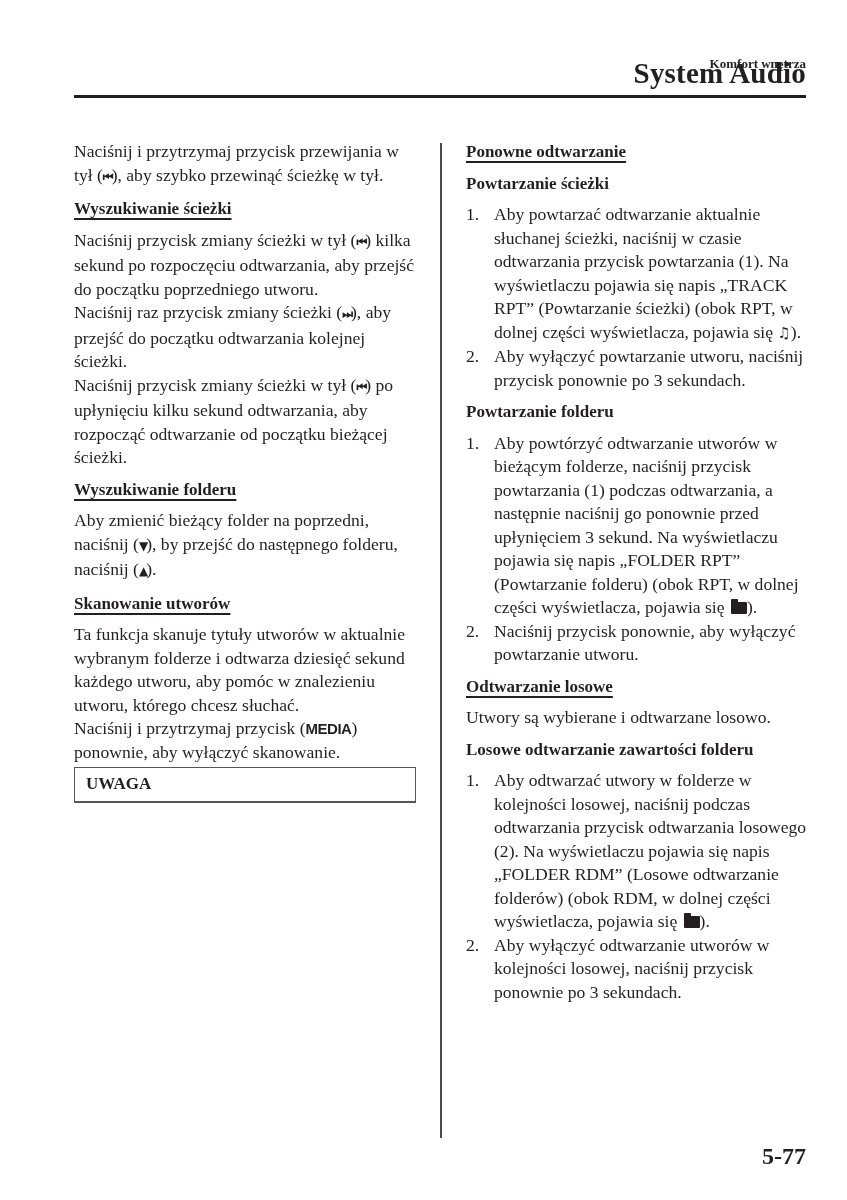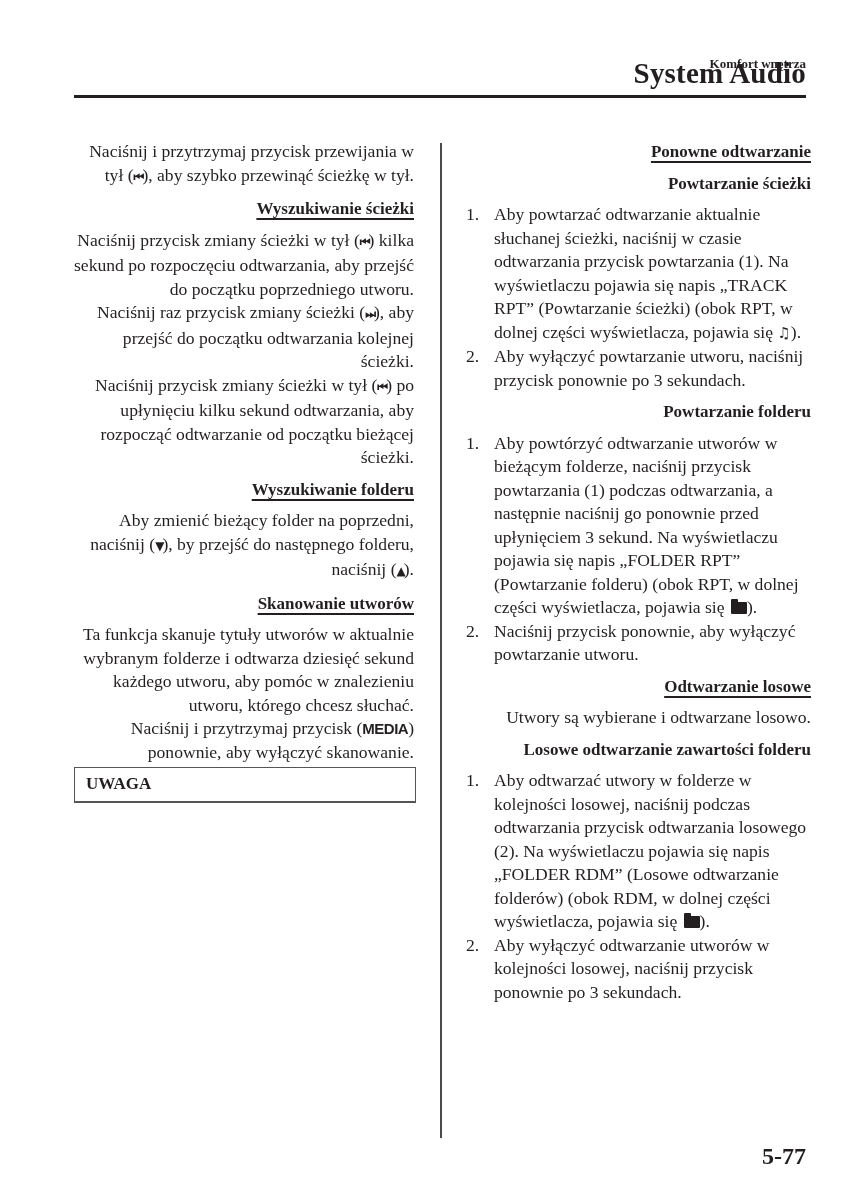--- a/index.html
+++ b/index.html
@@ -7,21 +7,21 @@
     width: 847px; height: 1200px; background: #ffffff; position: relative; overflow: hidden;
     font-family: "Liberation Serif", "DejaVu Serif", serif; color: #231f20;
   }
   .hdr-sub { position: absolute; right: 41px; top: 56px; font-size: 13px; font-weight: bold; }
   .hdr-title { position: absolute; right: 41px; top: 56px; font-size: 29px; font-weight: bold; line-height: 34px; letter-spacing: 0.2px; }
   .hdr-rule { position: absolute; left: 74px; top: 95px; width: 732px; height: 3px; background: #231f20; }
   .col-div { position: absolute; left: 440px; top: 143px; width: 1.5px; height: 995px; background: #4a4a4a; }
   .col { position: absolute; top: 140px; font-size: 17.6px; line-height: 23.5px; }
   .col-left { left: 74px; width: 340px; }
   .col-right { left: 466px; width: 345px; }
-  p { margin: 0; text-align: right; }
+  p { margin: 0; }
   .para { margin-bottom: 8px; }
   .h-ul { font-weight: bold; text-decoration: underline; text-decoration-thickness: 2px; text-underline-offset: 4px; margin-bottom: 8px; font-size: 17px; }
   .h-b { font-weight: bold; margin-bottom: 8px; font-size: 17px; }
   .ol { margin: 0 0 8px 0; padding: 0; list-style: none; }
   .ol li { display: flex; }
   .ol .num { width: 28px; flex: none; }
   .ol .txt { flex: 1; }
   .sym { font-family: "DejaVu Sans", sans-serif; font-size: 12px; font-weight: bold; letter-spacing: -2px; }
   .media { font-family: "Liberation Sans", sans-serif; font-weight: bold; font-size: 15px; letter-spacing: -0.5px; }
   .note { border: 1.3px solid #555; margin-top: 3px; width: 340px; }

